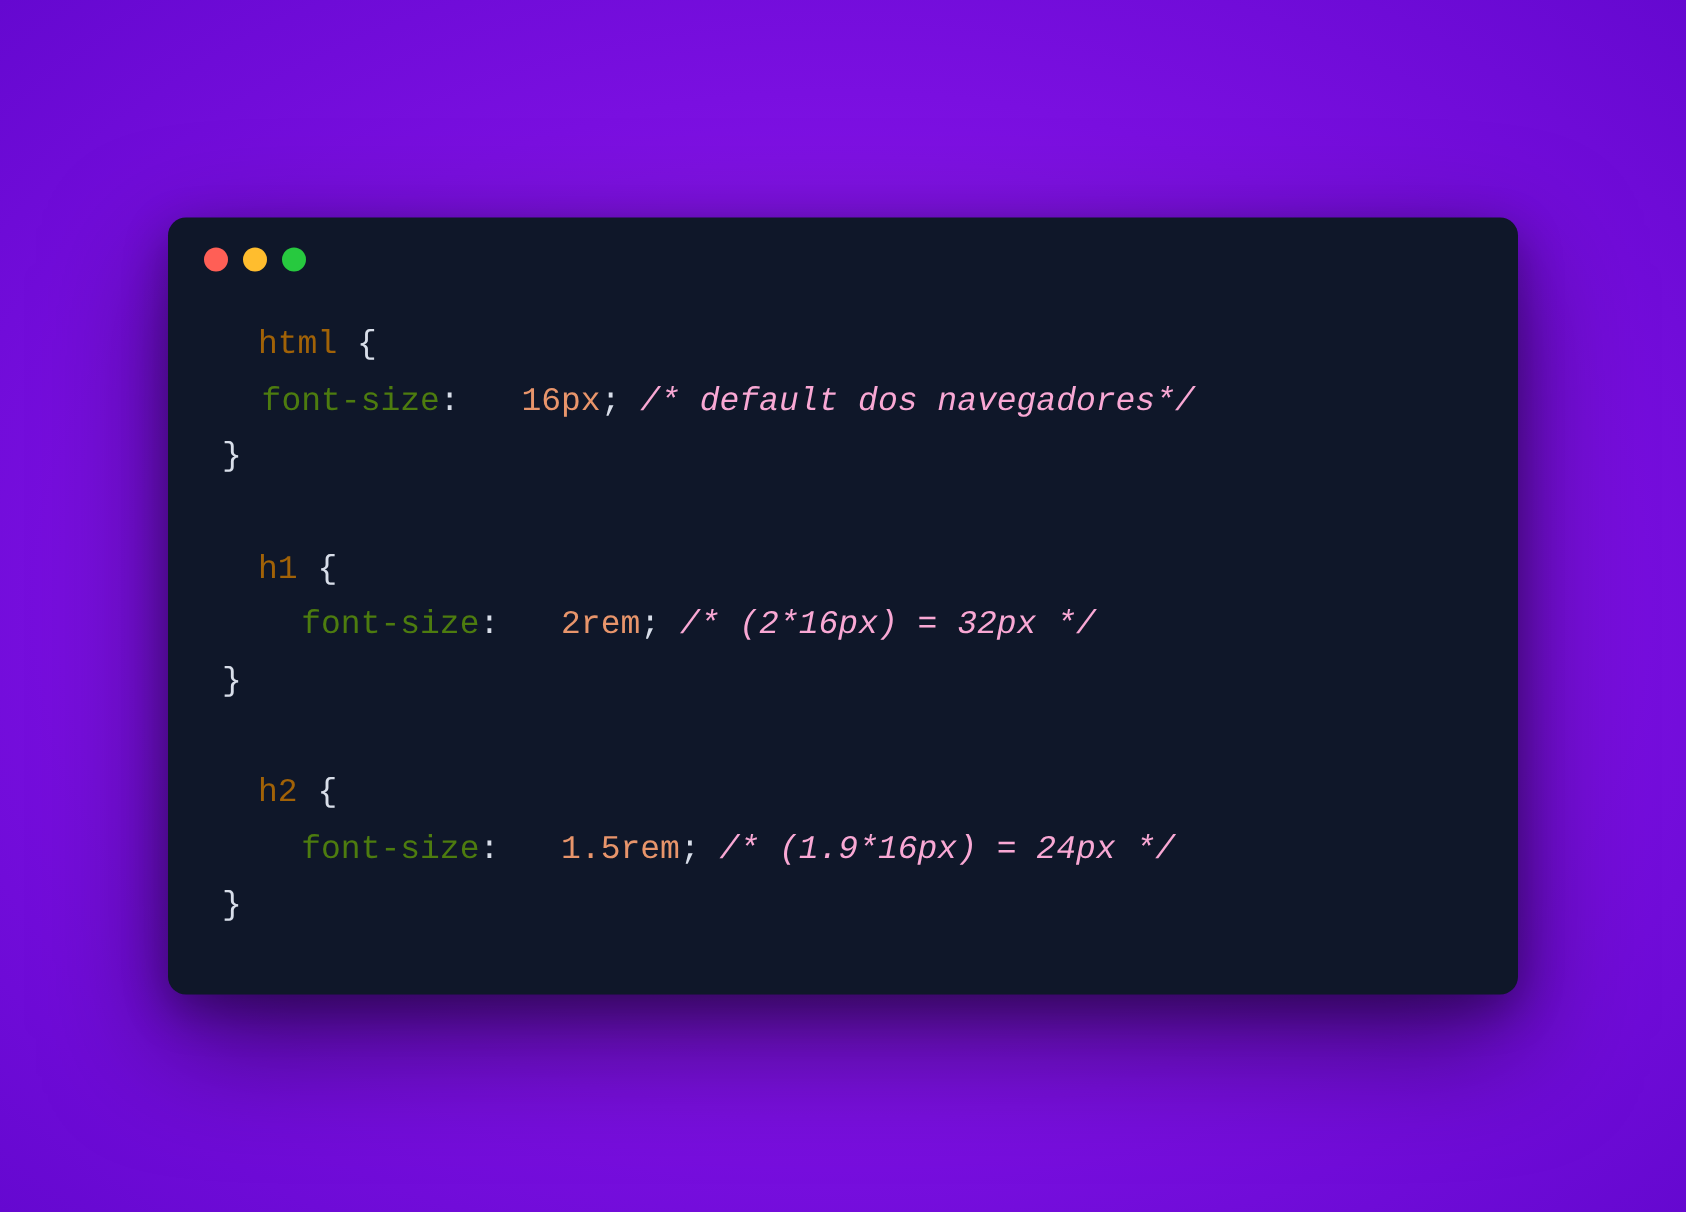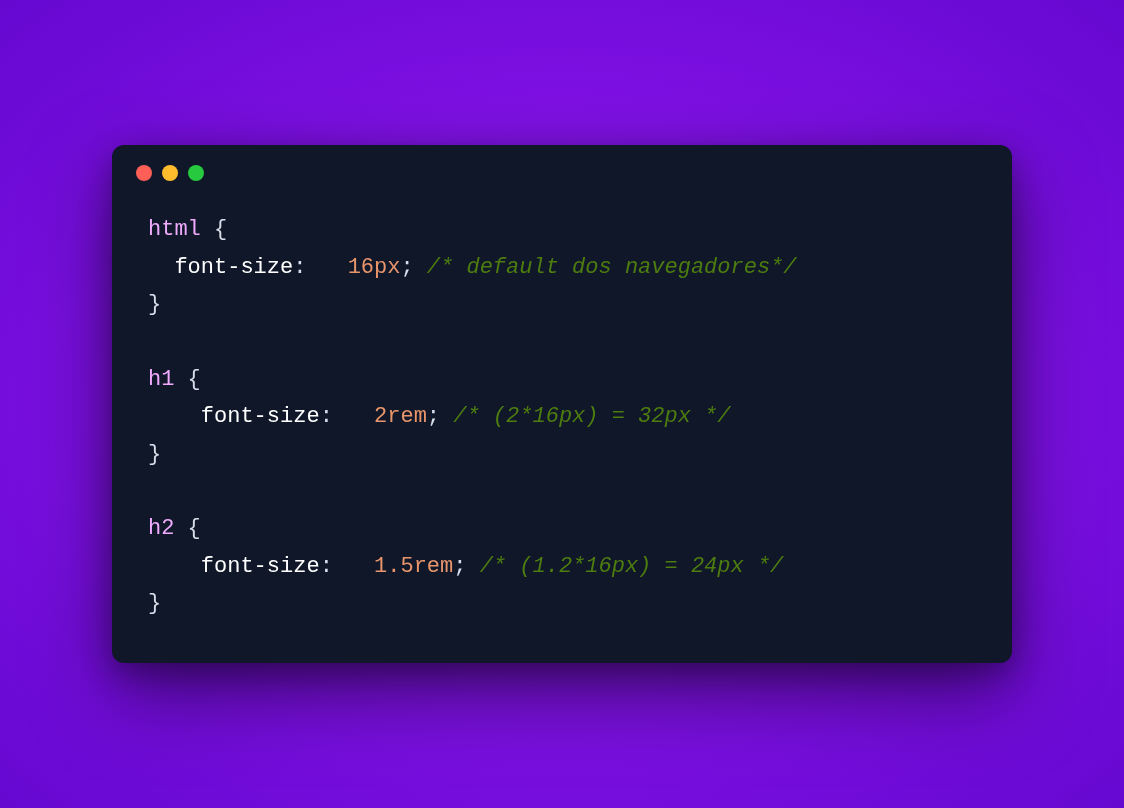--- a/index.html
+++ b/index.html
@@ -38,40 +38,40 @@
     .red { background: #ff5f56; }
     .yellow { background: #ffbd2e; }
     .green { background: #27c93f; }
     .code {
       padding: 20px 36px 40px 36px;
       font-size: 22px;
       line-height: 1.7;
       color: #c9d5e0;
       white-space: pre;
     }
-    .selector { color: #f0abfc; }
-    .property { color: #ffffff; }
+    .selector { color: #a16207; margin-left: 24px; }
+    .property { color: #4d7c0f; }
     .punc { color: #d8dee9; }
     .brace { color: #d8dee9; }
     .value { color: #e8956b; margin-left: 28px; }
-    .comment { color: #4d7c0f; font-style: italic; }
+    .comment { color: #f9a8d4; font-style: italic; }
   </style>
 </head>
 <body>
 
 <div class="window">
   <div class="titlebar">
     <div class="traffic-light red"></div>
     <div class="traffic-light yellow"></div>
     <div class="traffic-light green"></div>
   </div>
   <div class="code"><span class="selector">html</span><span class="brace"> {</span>
 <span>  </span><span class="property">font-size</span><span class="punc">: </span><span class="value">16px</span><span class="punc">; </span><span class="comment">/* default dos navegadores*/</span>
 <span class="brace">}</span>
 <span></span>
 <span class="selector">h1</span><span class="brace"> {</span>
 <span>    </span><span class="property">font-size</span><span class="punc">: </span><span class="value">2rem</span><span class="punc">; </span><span class="comment">/* (2*16px) = 32px */</span>
 <span class="brace">}</span>
 <span></span>
 <span class="selector">h2</span><span class="brace"> {</span>
-<span>    </span><span class="property">font-size</span><span class="punc">: </span><span class="value">1.5rem</span><span class="punc">; </span><span class="comment">/* (1.2*16px) = 24px */</span>
+<span>    </span><span class="property">font-size</span><span class="punc">: </span><span class="value">1.5rem</span><span class="punc">; </span><span class="comment">/* (1.9*16px) = 24px */</span>
 <span class="brace">}</span></div>
 </div>
 
 </body></html>

